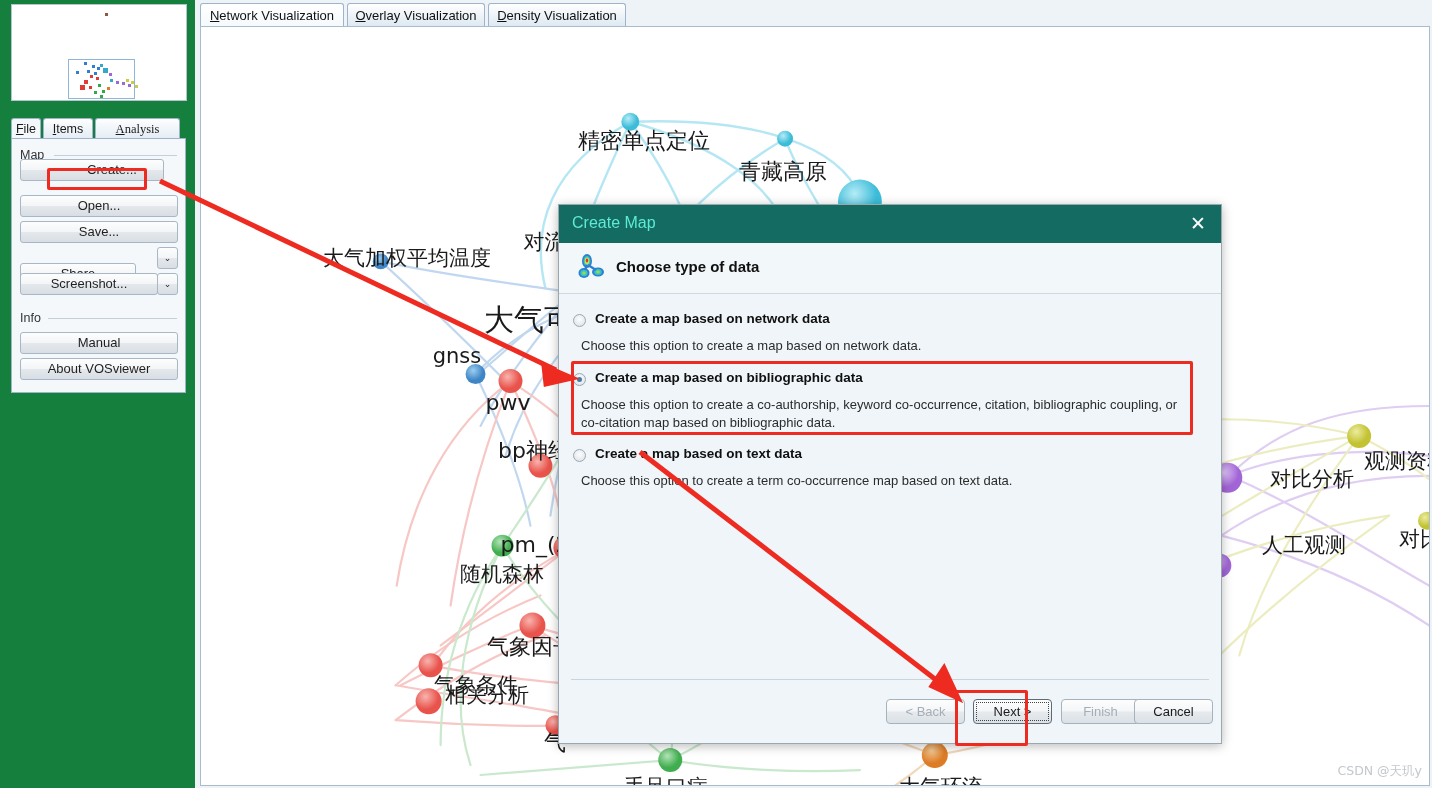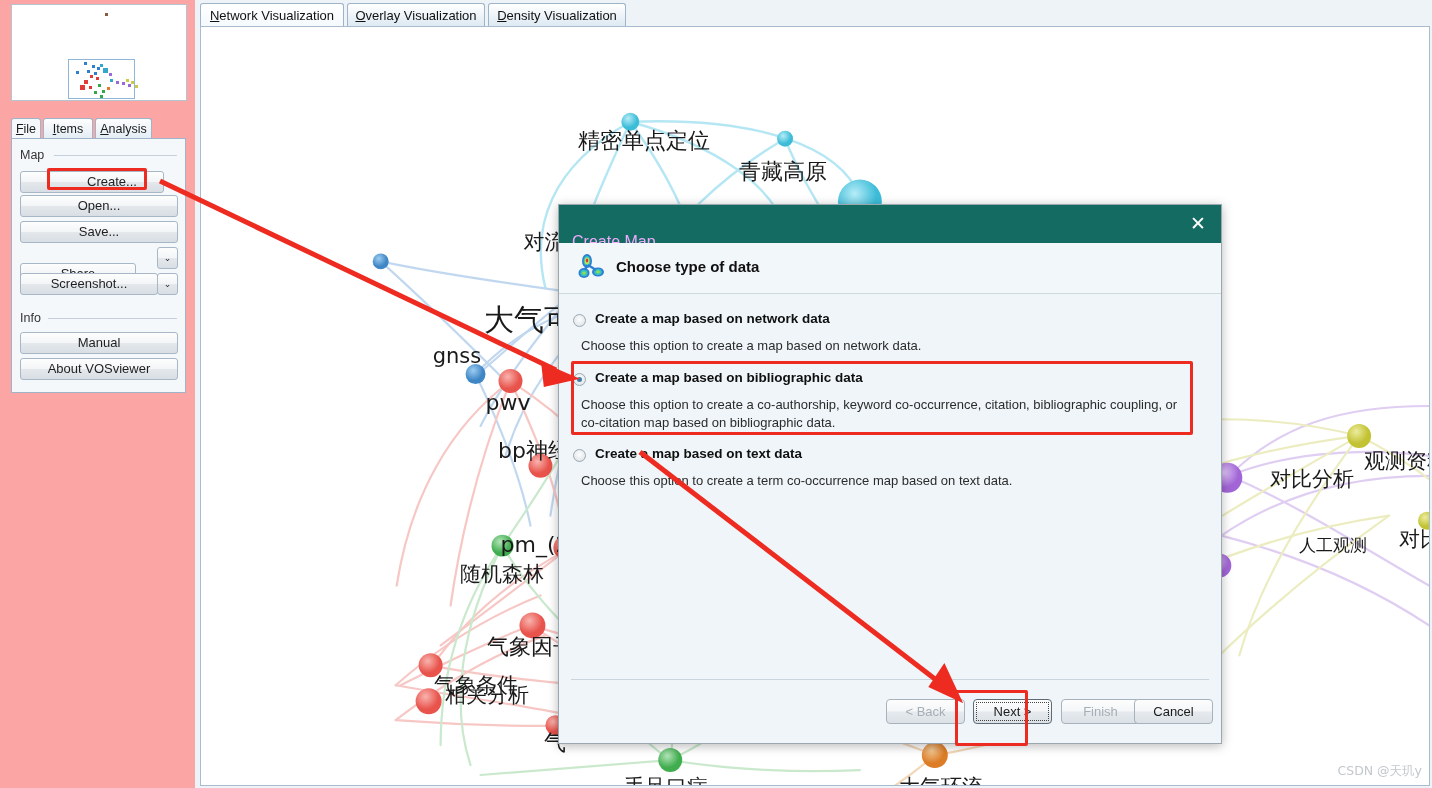--- a/index.html
+++ b/index.html
@@ -6,21 +6,21 @@
   body{
     width:1432px;height:788px;
     background:#eef3f8;
     font-family:"Liberation Sans","DejaVu Sans",sans-serif;
     overflow:hidden;
     position:relative;
   }
   
   #left-panel{
     position:absolute;left:0;top:0;width:195px;height:788px;
-    background:#fca5a5;
+    background:#15803d;
     box-sizing:border-box;
   }
   #thumb-box{
     position:absolute;left:11px;top:4px;width:174px;height:95px;
     background:#ffffff;border:1px solid #b6c4d2;
   }
   #thumb-view{
     position:absolute;left:56px;top:54px;width:65px;height:38px;
     border:1px solid #8fb6d8;
   }
@@ -32,21 +32,21 @@
     position:absolute;top:0;height:21px;box-sizing:border-box;
     border:1px solid #9fb4c8;border-bottom:none;
     border-radius:3px 3px 0 0;
     font-size:12.5px;color:#1a1a1a;line-height:20px;text-align:center;
     background:linear-gradient(to bottom,#fdfefe,#e3ecf4);
   }
   .ltab.active{background:#f4f8fb;}
   .ltab u{text-decoration:underline;}
   #tab-file{left:0;width:30px;}
   #tab-items{left:32px;width:50px;}
-  #tab-analysis{left:84px;width:57px;}
+  #tab-analysis{left:84px;width:85px;font-family:Liberation Serif, serif;}
   #left-pane-body{
     position:absolute;left:11px;top:138px;width:175px;height:255px;
     background:#f4f8fb;border:1px solid #9fb4c8;box-sizing:border-box;
   }
   .group-label{
     position:absolute;font-size:12.5px;color:#333;background:transparent;
     padding-right:6px;
   }
   .group-rule{position:absolute;height:1px;background:#c3d0dc;}
   .btn{
@@ -96,21 +96,21 @@
     background:#eff5f9;
     border:1px solid #9aa7af;
     box-shadow:0 2px 10px rgba(0,0,0,.28);
     box-sizing:border-box;
   }
   #dlg-title{
     position:absolute;left:0;top:0;right:0;height:38px;
     background:#136b62;
   }
   #dlg-title-text{
-    position:absolute;left:13px;top:9px;font-size:16px;color:#f0abfc;margin-top:19px;
+    position:absolute;left:13px;top:9px;font-size:16px;color:#5eead4;
   }
   #dlg-close{
     position:absolute;right:12px;top:8px;width:22px;height:22px;
     color:#ffffff;font-size:19px;line-height:21px;text-align:center;cursor:pointer;
   }
   #dlg-head{
     position:absolute;left:0;top:38px;right:0;height:50px;
     background:#f2f7fa;border-bottom:1px solid #cfd9e0;
   }
   #dlg-head-text{
@@ -205,21 +205,21 @@
     <div class="ltab" id="tab-analysis">
       <span><u>A</u>nalysis</span>
     </div>
   </div>
 
   <div id="left-pane-body">
 
     <div class="group-label" style="left:8px;top:9px;">Map</div>
     <div class="group-rule" style="left:42px;top:16px;width:123px;"></div>
 
-    <div class="btn" style="left:8px;top:32px;width:144px;padding-left:40px;">Create...</div>
+    <div class="btn" style="left:8px;top:20px;width:144px;padding-left:40px;">Create...</div>
     <div class="btn" style="left:8px;top:56px;width:158px;">Open...</div>
     <div class="btn" style="left:8px;top:82px;width:158px;">Save...</div>
 
     <div class="btn split" style="left:8px;top:124px;width:116px;">Share</div>
     <div class="btn-arrow" style="left:145px;top:108px;">⌄</div>
 
     <div class="btn split" style="left:8px;top:134px;width:138px;">Screenshot...</div>
     <div class="btn-arrow" style="left:145px;top:134px;">⌄</div>
 
     <div class="group-label" style="left:8px;top:172px;">Info</div>
@@ -386,34 +386,35 @@
         <circle cx="1028" cy="452" r="15" fill="url(#gPurp)"></circle>
         <circle cx="1020" cy="540" r="12" fill="url(#gPurp)"></circle>
         <circle cx="1160" cy="410" r="12" fill="url(#gYell)"></circle>
         <circle cx="1228" cy="495" r="9" fill="url(#gYell)"></circle>
       </g>
     </svg>
 
     <div class="nlabel" style="left:443px;top:114px;font-size:22px;">精密单点定位</div>
     <div class="nlabel" style="left:582px;top:145px;font-size:22px;">青藏高原</div>
     <div class="nlabel" style="left:354px;top:215px;font-size:21px;">对流层</div>
+    <div class="nlabel" style="left:206px;top:231px;font-size:21px;">大气加权平均温度</div>
     <div class="nlabel" style="left:328px;top:293px;font-size:30px;">大气可</div>
     <div class="nlabel" style="left:256px;top:329px;font-size:21px;">gnss</div>
     <div class="nlabel" style="left:307px;top:375px;font-size:22px;">pwv</div>
     <div class="nlabel" style="left:333px;top:424px;font-size:22px;">bp神经</div>
     <div class="nlabel" style="left:334px;top:517px;font-size:22px;">pm_(2</div>
     <div class="nlabel" style="left:301px;top:547px;font-size:21px;">随机森林</div>
     <div class="nlabel" style="left:330px;top:620px;font-size:22px;">气象因子</div>
     <div class="nlabel" style="left:275px;top:658px;font-size:21px;">气象条件</div>
     <div class="nlabel" style="left:286px;top:668px;font-size:21px;">相关分析</div>
     <div class="nlabel" style="left:354px;top:716px;font-size:22px;">气</div>
     <div class="nlabel" style="left:465px;top:760px;font-size:21px;">手足口病</div>
     <div class="nlabel" style="left:740px;top:760px;font-size:21px;">大气环流</div>
     <div class="nlabel" style="left:1086px;top:452px;font-size:21px;margin-left:25px;">对比分析</div>
-    <div class="nlabel" style="left:1103px;top:518px;font-size:17px;margin-left:29px;">人工观测</div>
+    <div class="nlabel" style="left:1103px;top:518px;font-size:21px;">人工观测</div>
     <div class="nlabel" style="left:1205px;top:434px;font-size:21px;">观测资料</div>
     <div class="nlabel" style="left:1219px;top:512px;font-size:21px;">对比</div>
     <div class="nlabel" style="left:590px;top:197px;font-size:21px;color:#d6d6d6;">可降水量</div>
   </div>
 </div>
 
 <div id="dialog">
   <div id="dlg-title">
     <div id="dlg-title-text">Create Map</div>
     <div id="dlg-close">✕</div>

